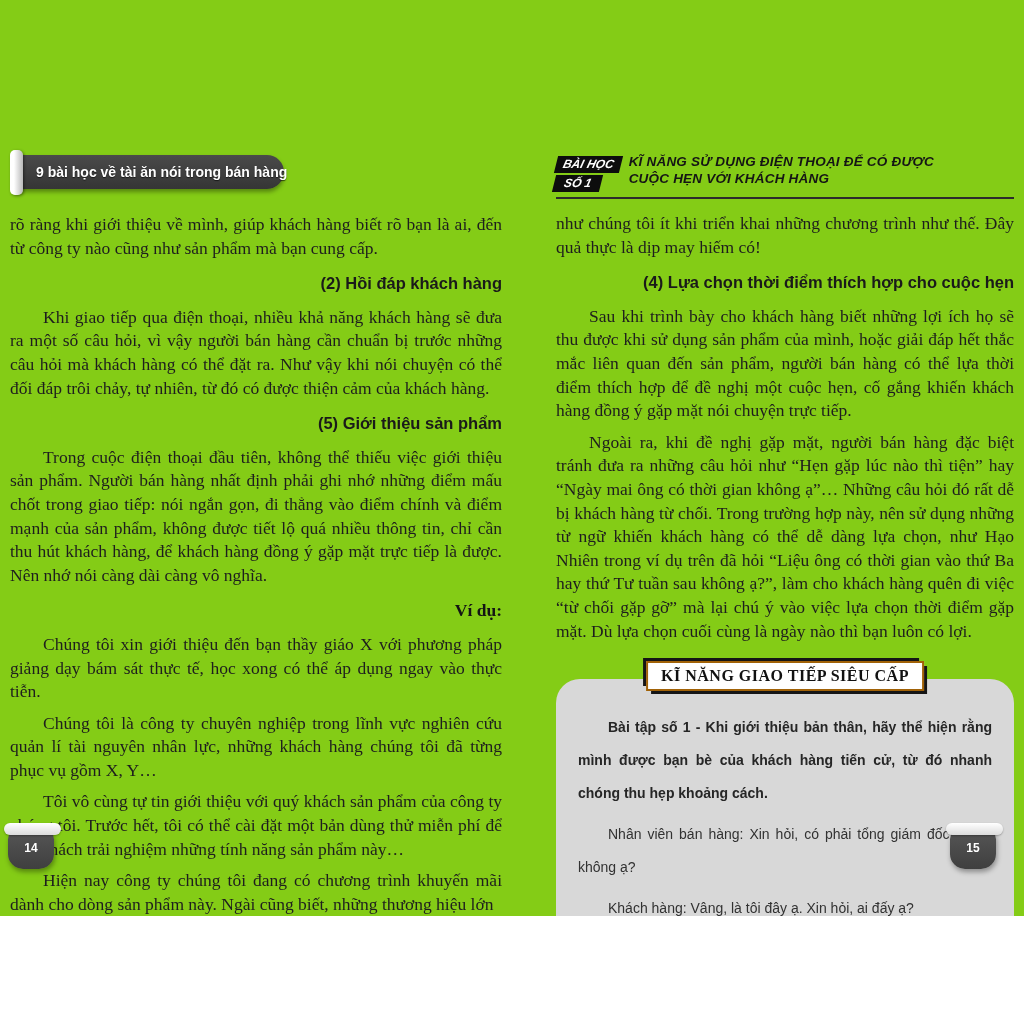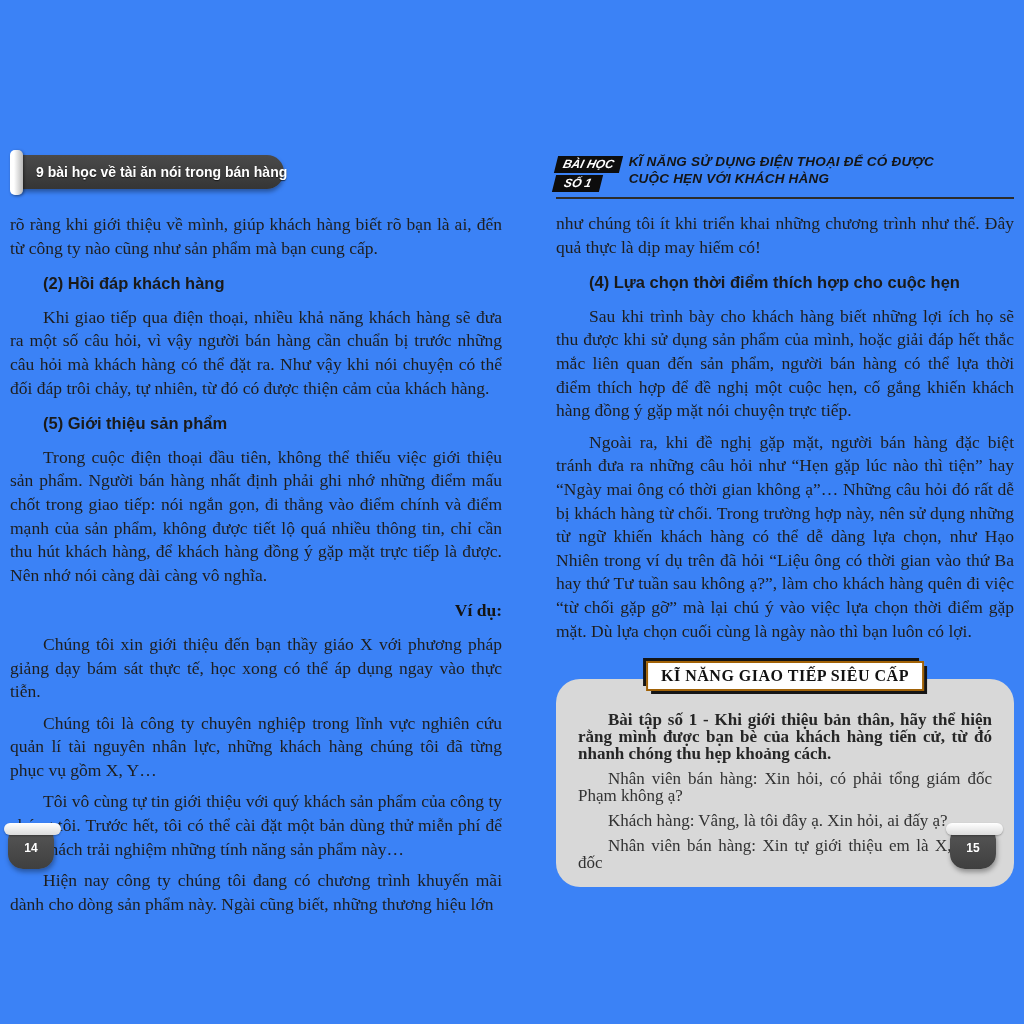--- a/index.html
+++ b/index.html
@@ -1,21 +1,21 @@
 <!DOCTYPE html>
 <html><head>
 <meta charset="utf-8">
 <style>
   html,body{margin:0;padding:0;}
   body{
     width:1024px;height:1024px;background:#ffffff;
     font-family:"Liberation Serif", serif;
     -webkit-font-smoothing:antialiased;
   }
-  .screen{position:relative;width:1024px;height:1024px;background:#3b82f6;overflow:hidden;}
+  .screen{position:relative;width:1024px;height:916px;background:#84cc16;overflow:hidden;}
 
   
   .left-page{position:absolute;left:10px;top:155px;width:492px;}
   .ribbon{
     position:relative;margin-left:8px;height:34px;width:266px;
     background:linear-gradient(#4a4a4a,#353535);
     border-radius:4px 17px 17px 4px;
     display:flex;align-items:center;
     box-shadow:0 3px 4px rgba(0,0,0,.35);
   }
@@ -54,21 +54,21 @@
     margin-top:24px;
     font-size:17.5px;line-height:23.6px;color:#1e1e1e;
     text-align:justify;
   }
   .right-page .body{margin-top:13px;}
   .body p{margin:8px 0 0;text-indent:33px;}
   .body p.cont{text-indent:0;margin-top:4px;}
   .subhead{
     font-family:"Liberation Sans",sans-serif;font-weight:bold;
     font-size:16.5px;color:#1a1a1a;
-    margin:12px 0 10px 33px;text-align:left;
+    margin:12px 0 10px 33px;text-align:right;
   }
   .example-label{
     font-weight:bold;font-size:17.5px;color:#141414;
     margin:12px 0 10px 33px;text-align:right;
   }
 
   
   .skill-box{
     position:relative;margin-top:36px;width:100%;box-sizing:border-box;
     background:#d8d8d8;border-radius:24px;
@@ -77,22 +77,22 @@
   .skill-label{
     position:absolute;top:-18px;left:50%;transform:translateX(-50%);
     background:#ffffff;border:2px solid #a16207;
     padding:4px 13px;white-space:nowrap;
     font-family:"Liberation Serif",serif;font-weight:bold;font-size:16px;
     color:#111;letter-spacing:.5px;
     box-shadow:4px 4px 0 -1px #151515, -4px -4px 0 -1px #151515;
   }
   .skill-box p{
     margin:8px 0 0;text-indent:30px;text-align:justify;
-    font-family:Liberation Serif, serif;
-    font-size:17px;line-height:17px;color:#323232;
+    font-family:Liberation Sans, sans-serif;
+    font-size:14px;line-height:33px;color:#323232;
   }
   .skill-box p.intro{font-weight:bold;color:#262626;margin-top:4px;}
 
   
   .page-badge{
     position:absolute;width:46px;height:40px;
     background:linear-gradient(#565656,#3f3f3f);
     border-radius:10px 10px 15px 15px;
     box-shadow:1px 3px 5px rgba(0,0,0,.35);
   }

